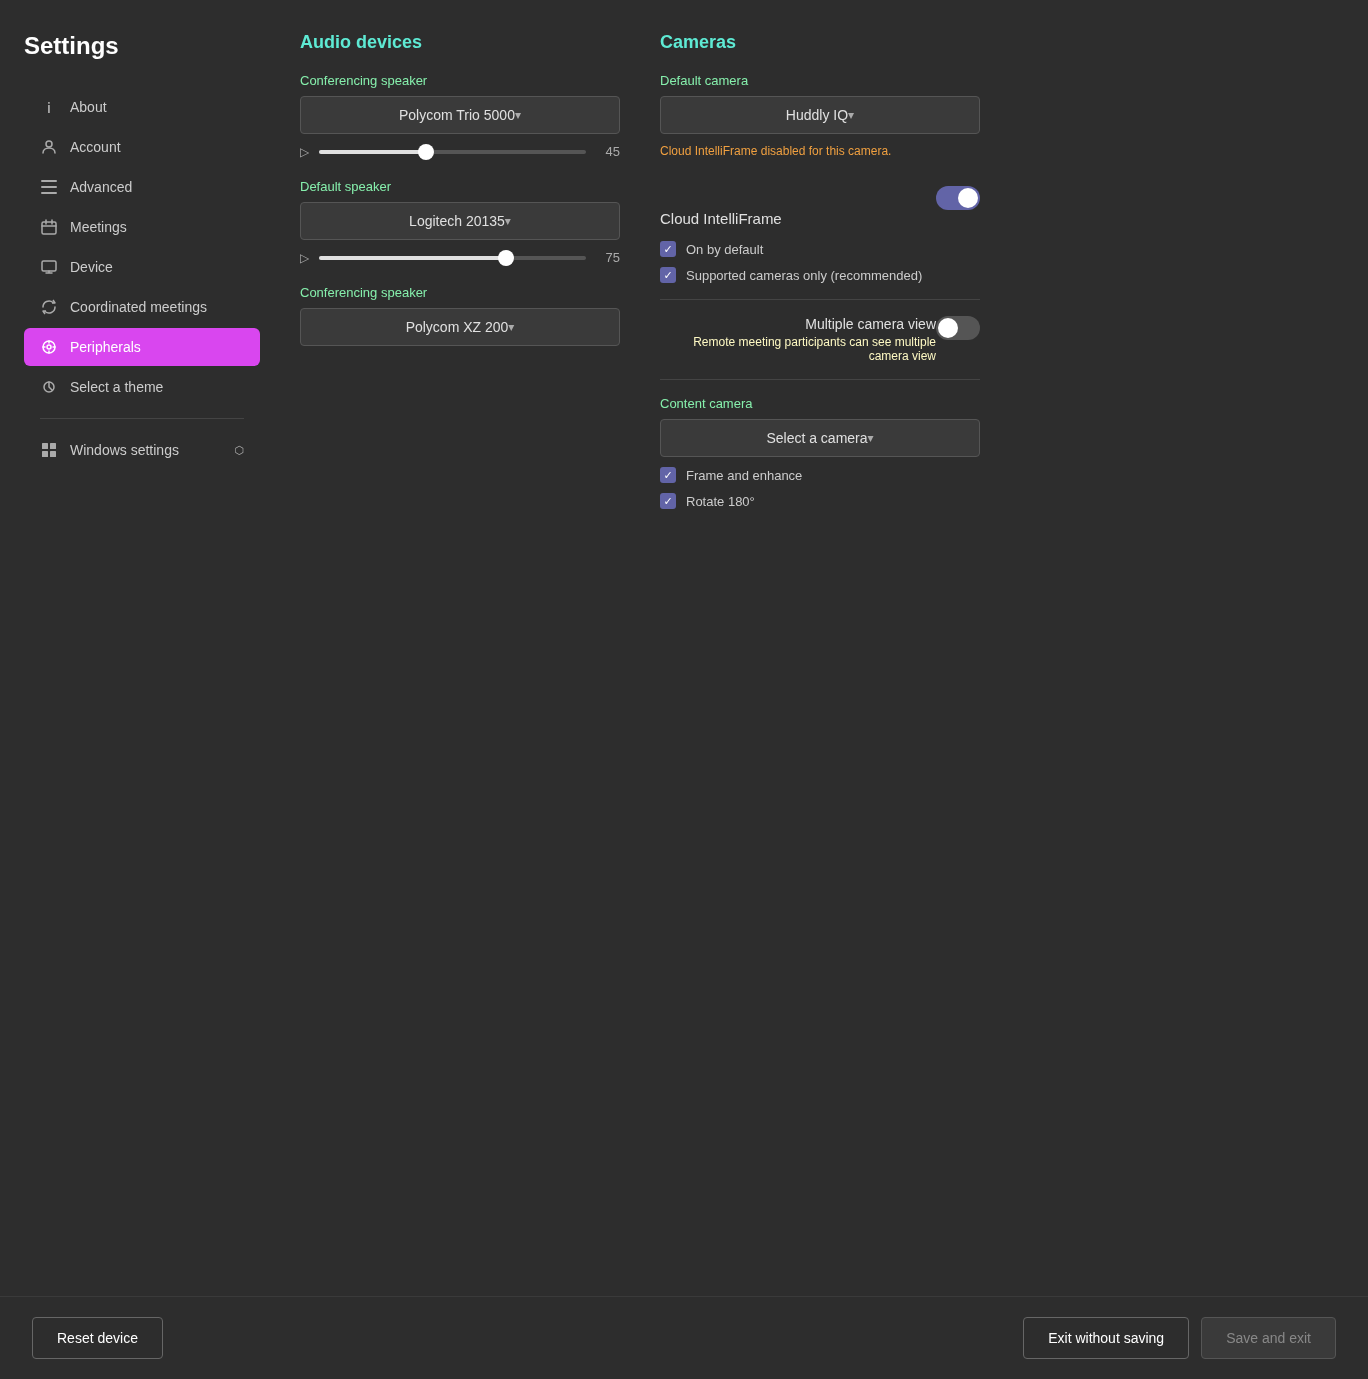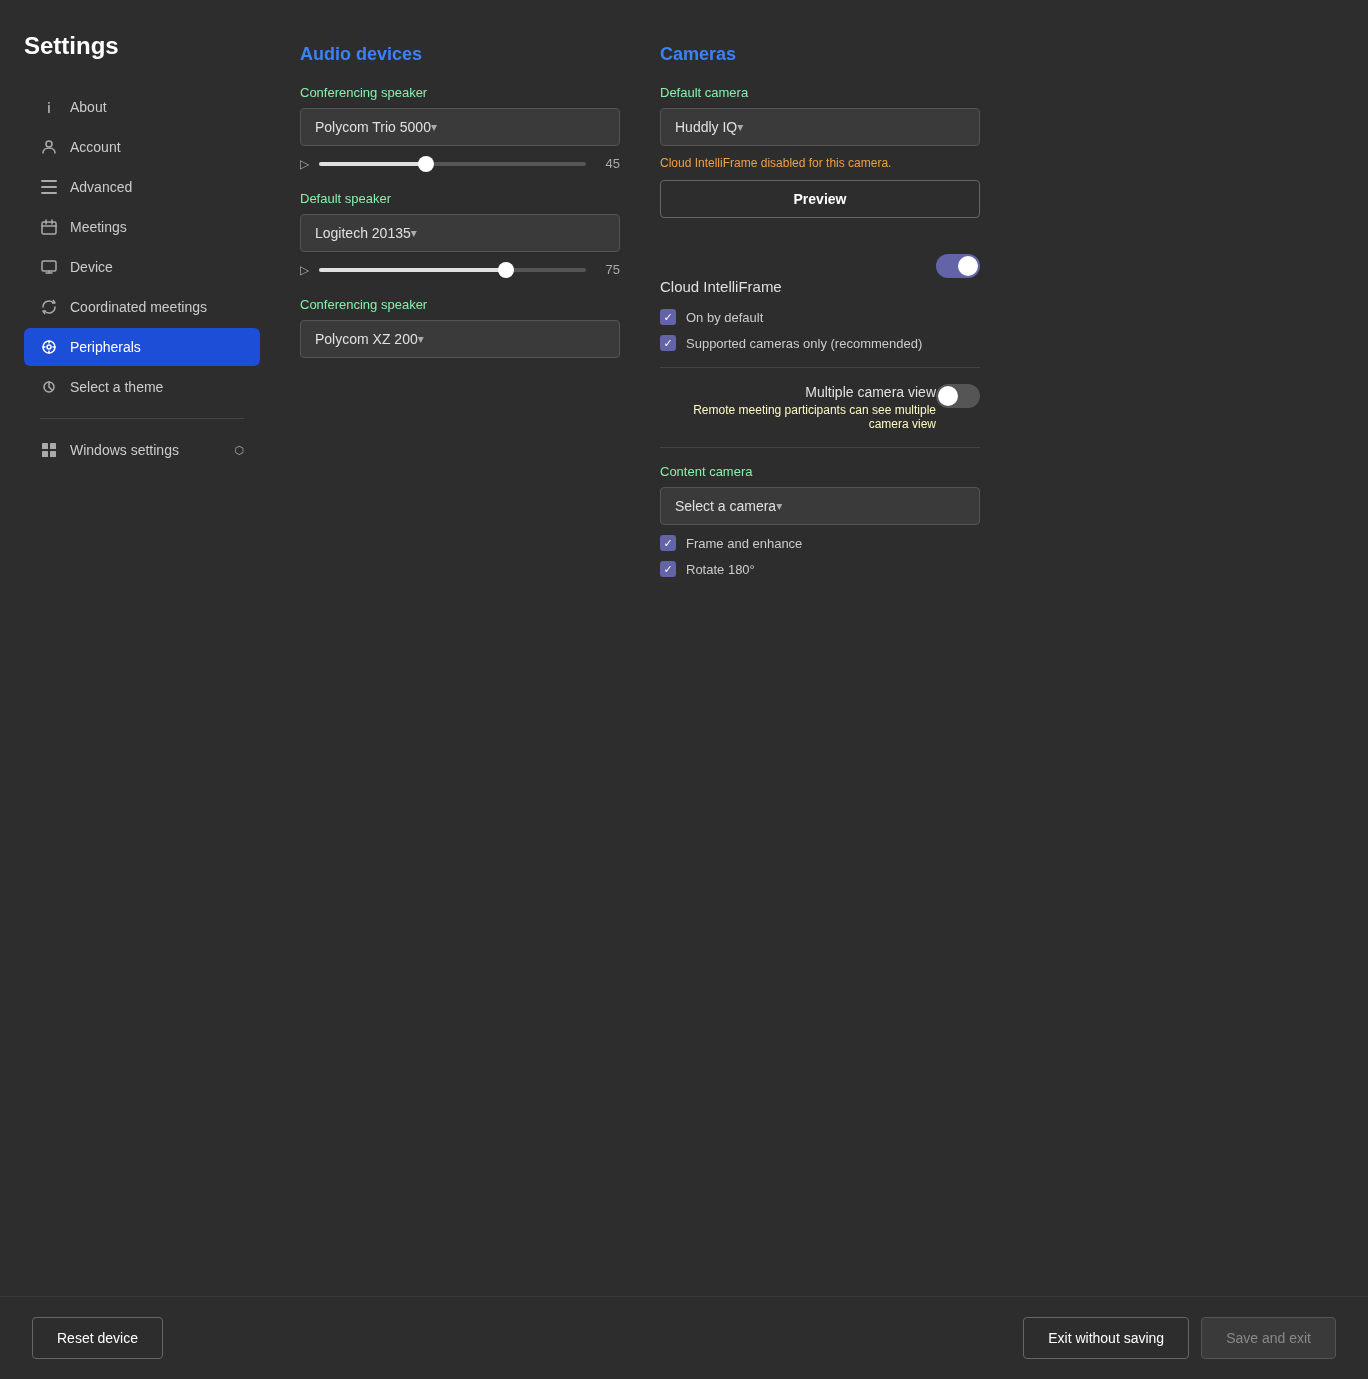--- a/index.html
+++ b/index.html
@@ -45,21 +45,21 @@
       gap: 12px;
       padding: 10px 16px;
       border-radius: 6px;
       cursor: pointer;
       color: #cccccc;
       font-size: 14px;
       margin-bottom: 2px;
     }
 
     .nav-item.active {
-      background: #1d4ed8;
+      background: #d946ef;
       color: #ffffff;
     }
 
     .nav-icon {
       width: 18px;
       height: 18px;
       display: flex;
       align-items: center;
       justify-content: center;
       font-size: 15px;
@@ -87,38 +87,37 @@
     }
 
     .cameras-section {
       flex: 1;
       max-width: 320px;
     }
 
     .section-title {
       font-size: 18px;
       font-weight: 700;
-      color: #3b82f6;
+      color: #5eead4;
       margin-bottom: 20px;
-      margin-top: 12px;
     }
 
     .field-label {
       font-size: 13px;
       color: #86efac;
       margin-bottom: 8px;
     }
 
     .dropdown {
       background: #3a3a3a;
       border: 1px solid #555;
       border-radius: 4px;
       padding: 10px 14px;
       display: flex;
-      justify-content: flex-start;
+      justify-content: center;
       align-items: center;
       cursor: pointer;
       margin-bottom: 10px;
       color: #e0e0e0;
     }
 
     .dropdown-arrow {
       font-size: 12px;
       color: #aaa;
     }
@@ -480,21 +479,20 @@
       <h2 class="section-title">Cameras</h2>
 
       <p class="field-label">Default camera</p>
       <div class="dropdown">
         <span>Huddly IQ</span>
         <span class="dropdown-arrow">▾</span>
       </div>
 
       <p class="warning-text">Cloud IntelliFrame disabled for this camera.</p>
 
-      <button class="preview-btn">Preview</button>
 
       <div class="intelliframe-row">
         <span class="intelliframe-label">Cloud IntelliFrame</span>
         <div class="toggle on">
           <div class="toggle-knob"></div>
         </div>
       </div>
 
       <div class="checkbox-row">
         <div class="checkbox">

